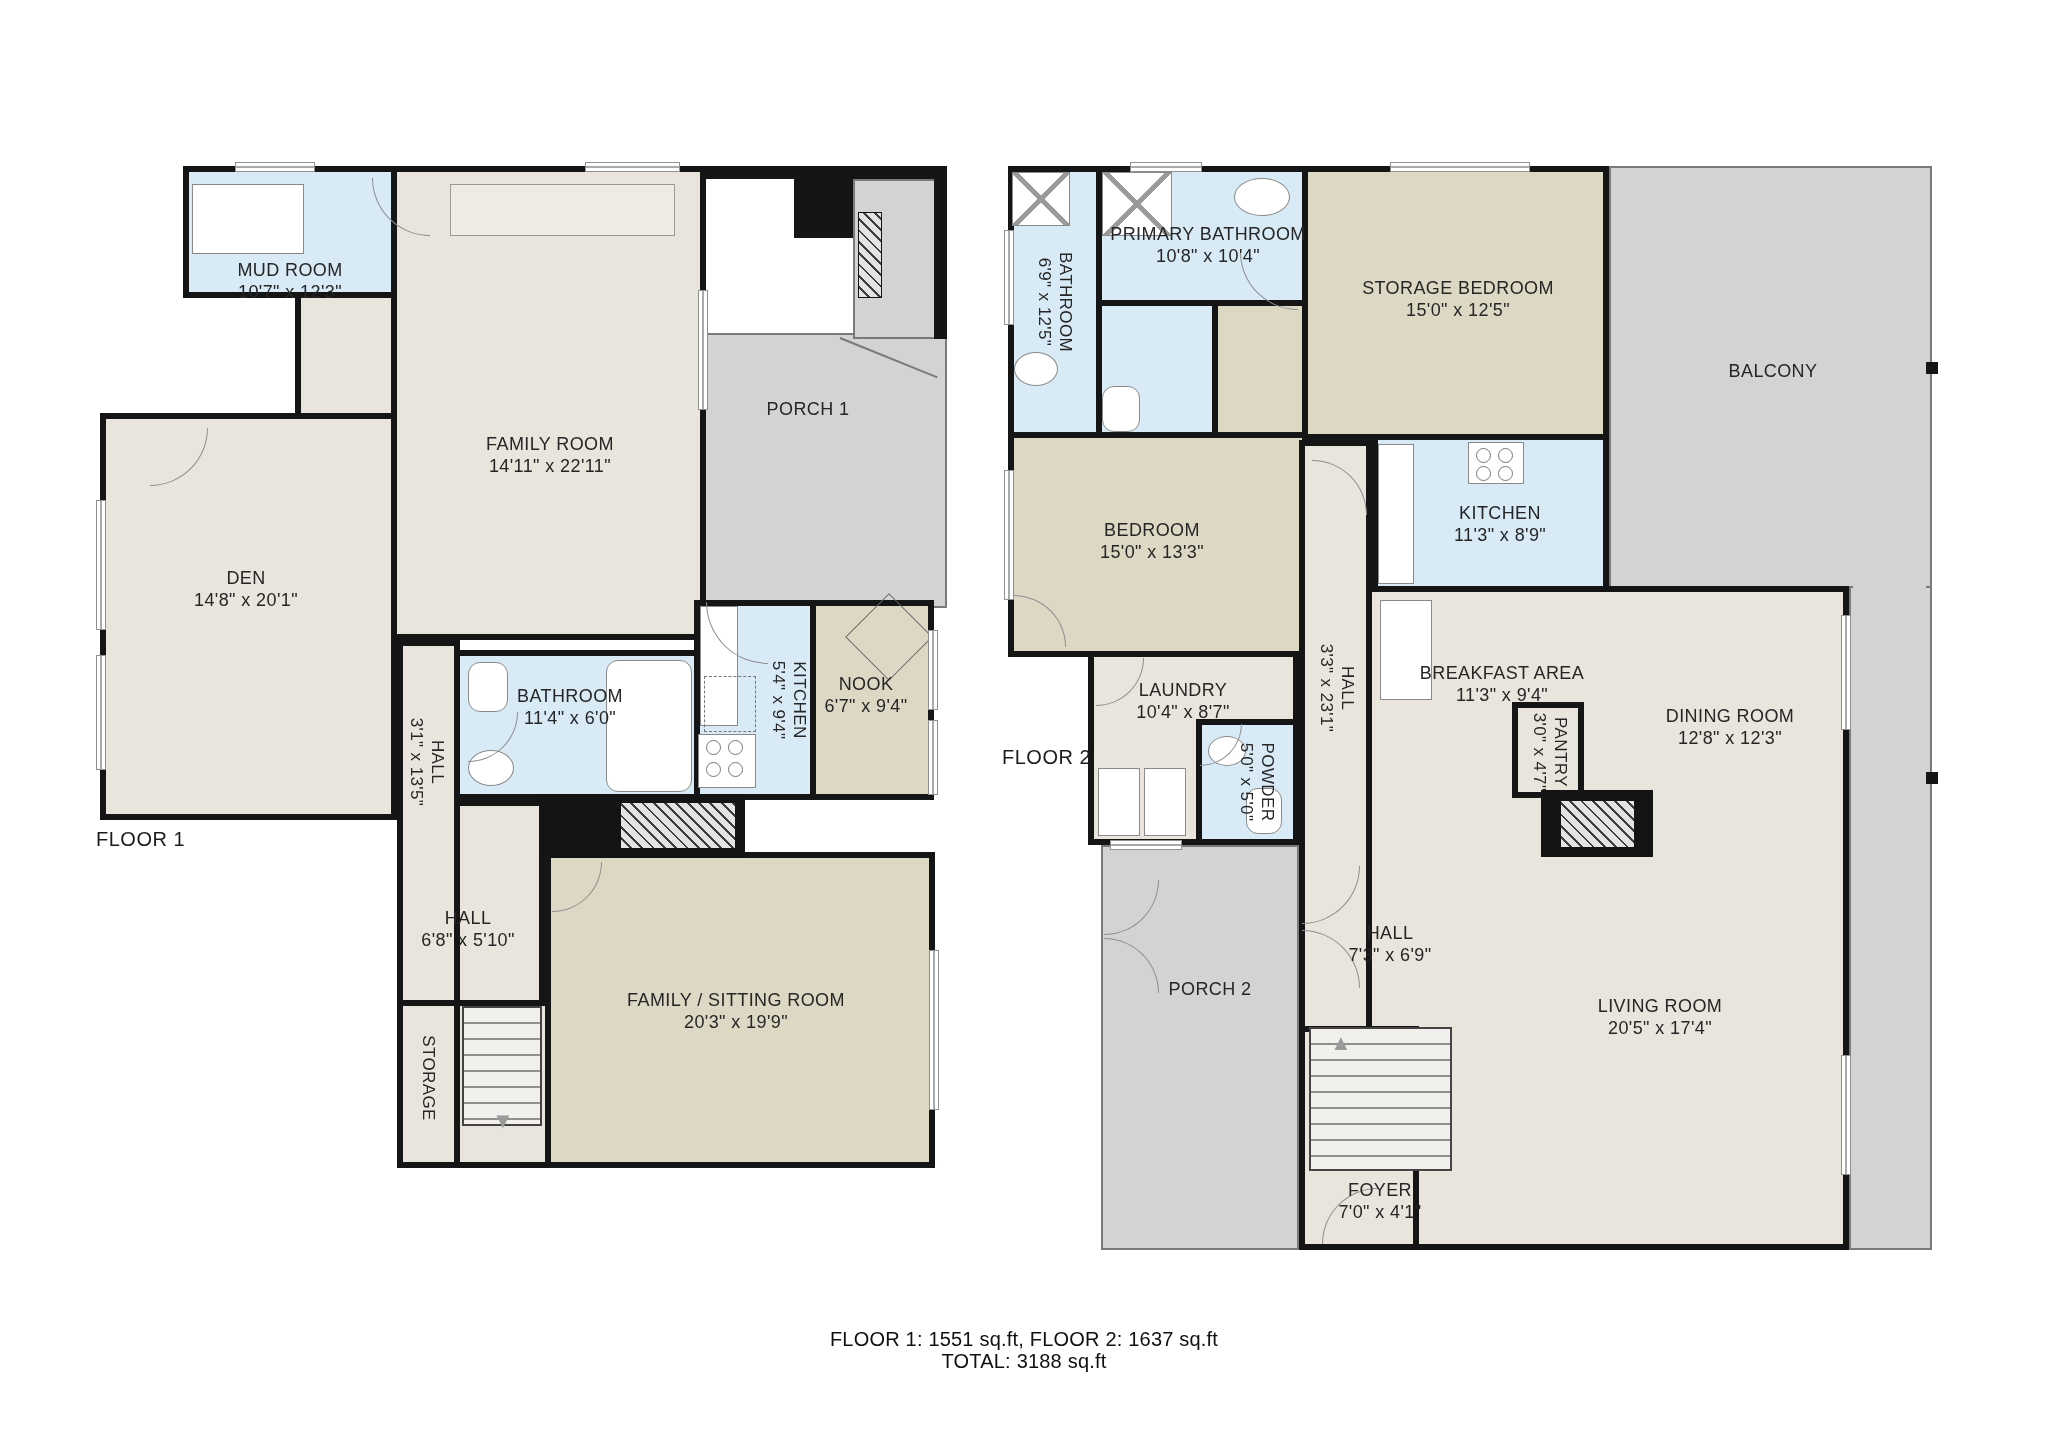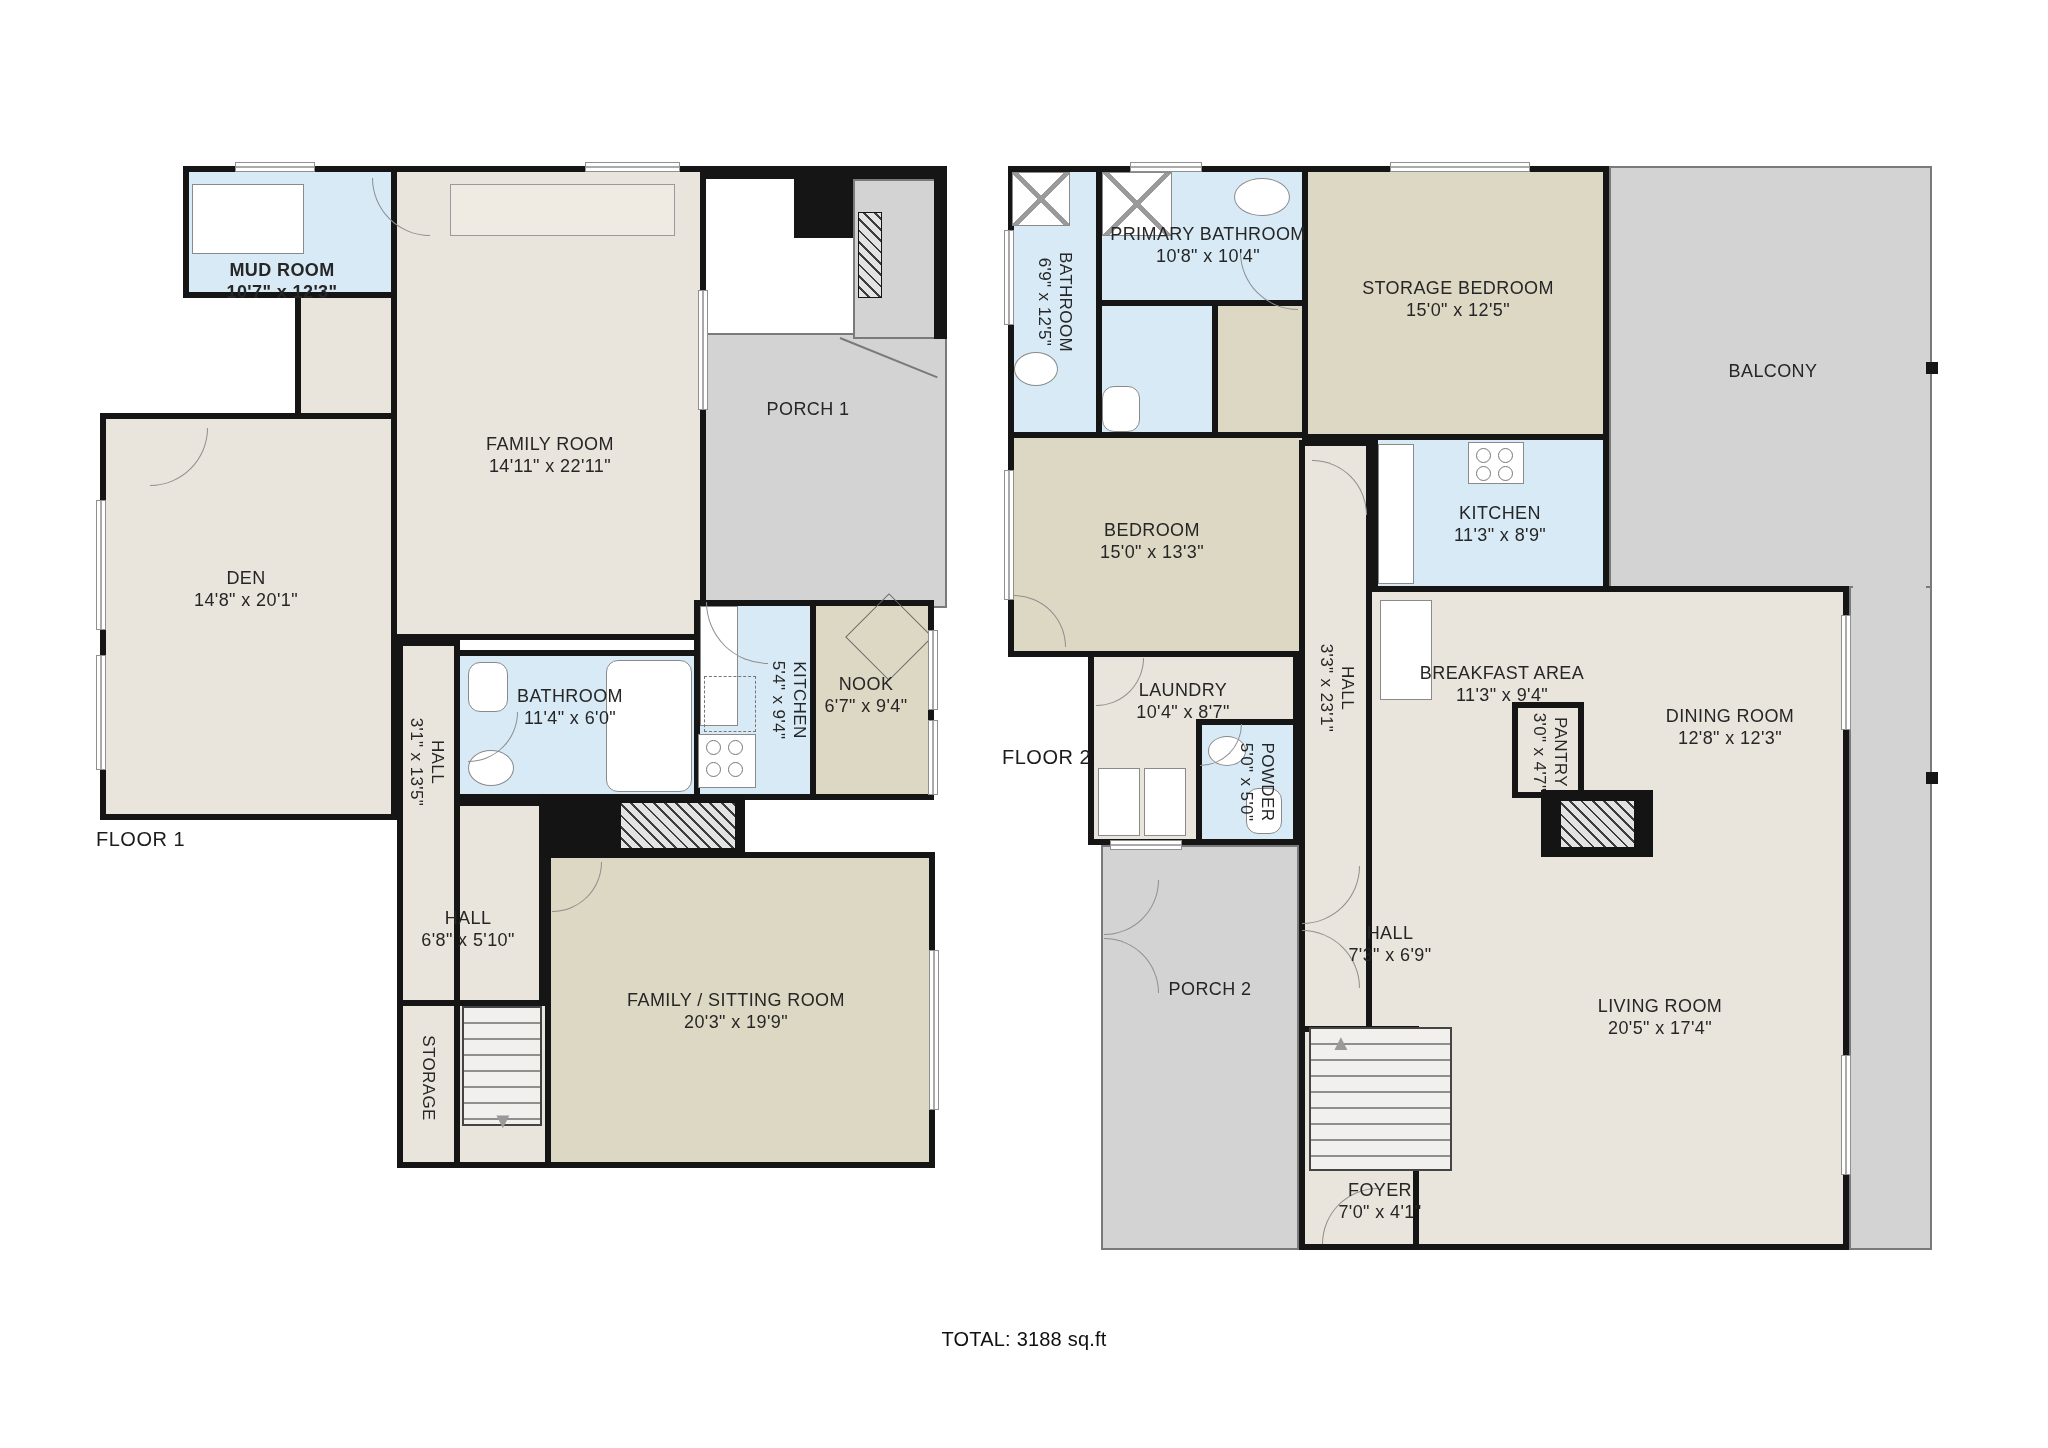--- a/index.html
+++ b/index.html
@@ -99,21 +99,21 @@
   <div class="winv" style="left:928px;top:630px;width:10px;height:80px;"></div>
   <div class="winv" style="left:928px;top:720px;width:10px;height:75px;"></div>
   <div class="winv" style="left:929px;top:950px;width:10px;height:160px;"></div>
 
   <div class="arc arc-br" style="left:150px;top:428px;width:58px;height:58px;"></div>
   <div class="arc arc-bl" style="left:372px;top:178px;width:58px;height:58px;"></div>
   <div class="arc arc-br" style="left:468px;top:712px;width:50px;height:50px;"></div>
   <div class="arc arc-bl" style="left:706px;top:602px;width:62px;height:62px;"></div>
   <div class="arc arc-br" style="left:552px;top:862px;width:50px;height:50px;"></div>
 
-  <div class="lbl" style="left:282px;top:282px;font-weight:bold;">
+  <div class="lbl" style="left:290px;top:282px;">
     <span class="nm">MUD ROOM</span>
     <span class="dm">10'7" x 12'3"</span>
   </div>
   <div class="lbl" style="left:550px;top:456px;">
     <span class="nm">FAMILY ROOM</span>
     <span class="dm">14'11" x 22'11"</span>
   </div>
   <div class="lbl" style="left:808px;top:410px;">
     <span class="nm">PORCH 1</span>
   </div>
@@ -272,16 +272,17 @@
     <span class="nm">FOYER</span>
     <span class="dm">7'0" x 4'1"</span>
   </div>
   <div class="lbl" style="left:1660px;top:1018px;">
     <span class="nm">LIVING ROOM</span>
     <span class="dm">20'5" x 17'4"</span>
   </div>
   <div class="floor-tag" style="left:1002px;top:726px;margin-top:20px;">FLOOR 2</div>
 
   <div id="footer">
+    <div class="fl">FLOOR 1: 1551 sq.ft, FLOOR 2: 1637 sq.ft</div>
     <div class="fl">TOTAL: 3188 sq.ft</div>
   </div>
 
 </div>
 
 </body></html>

